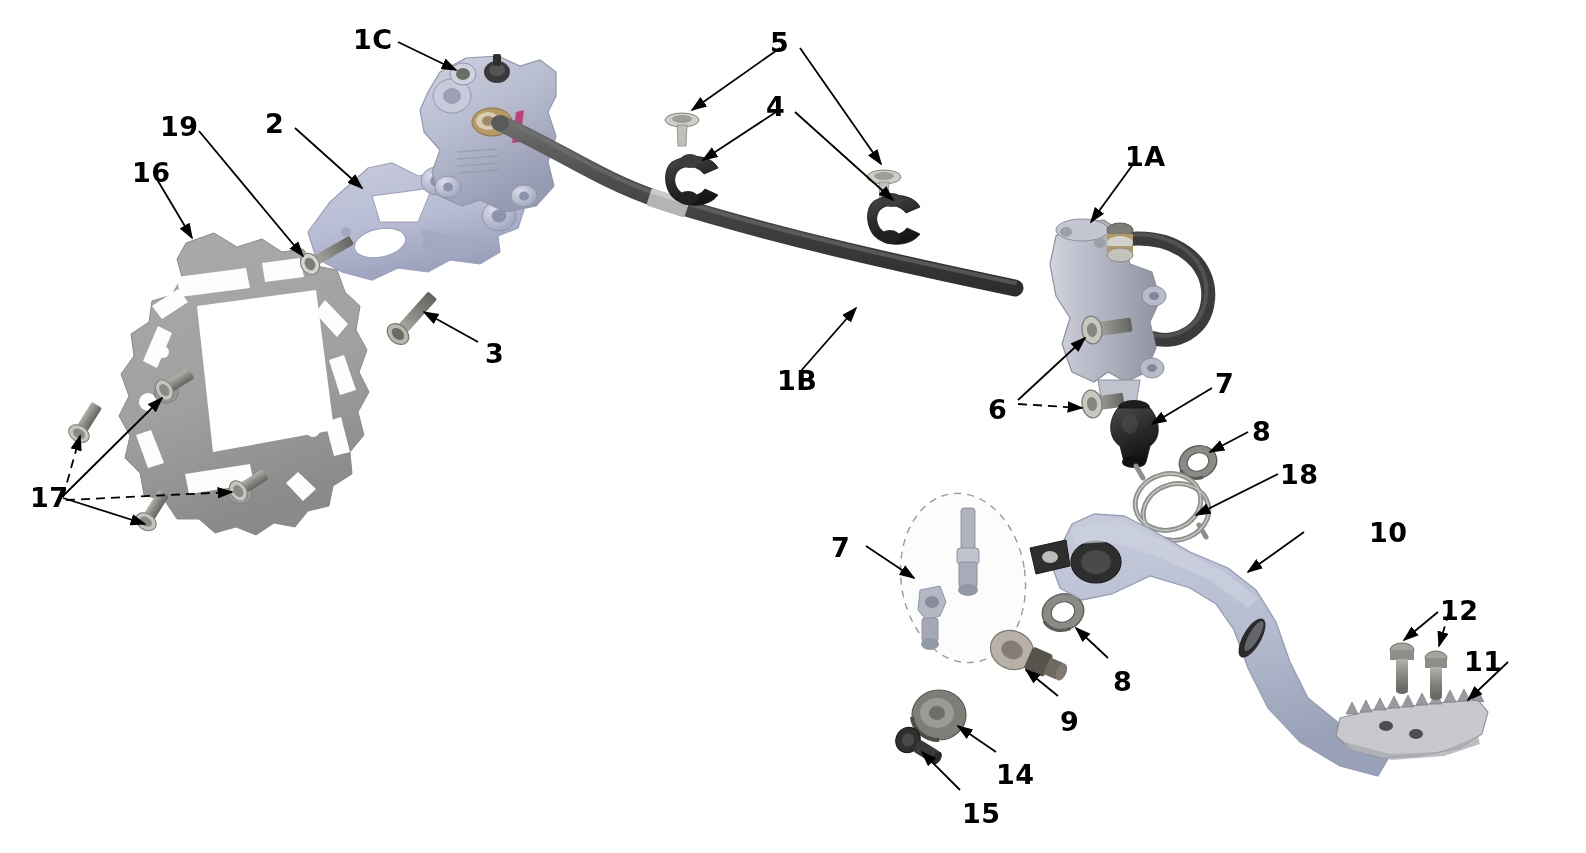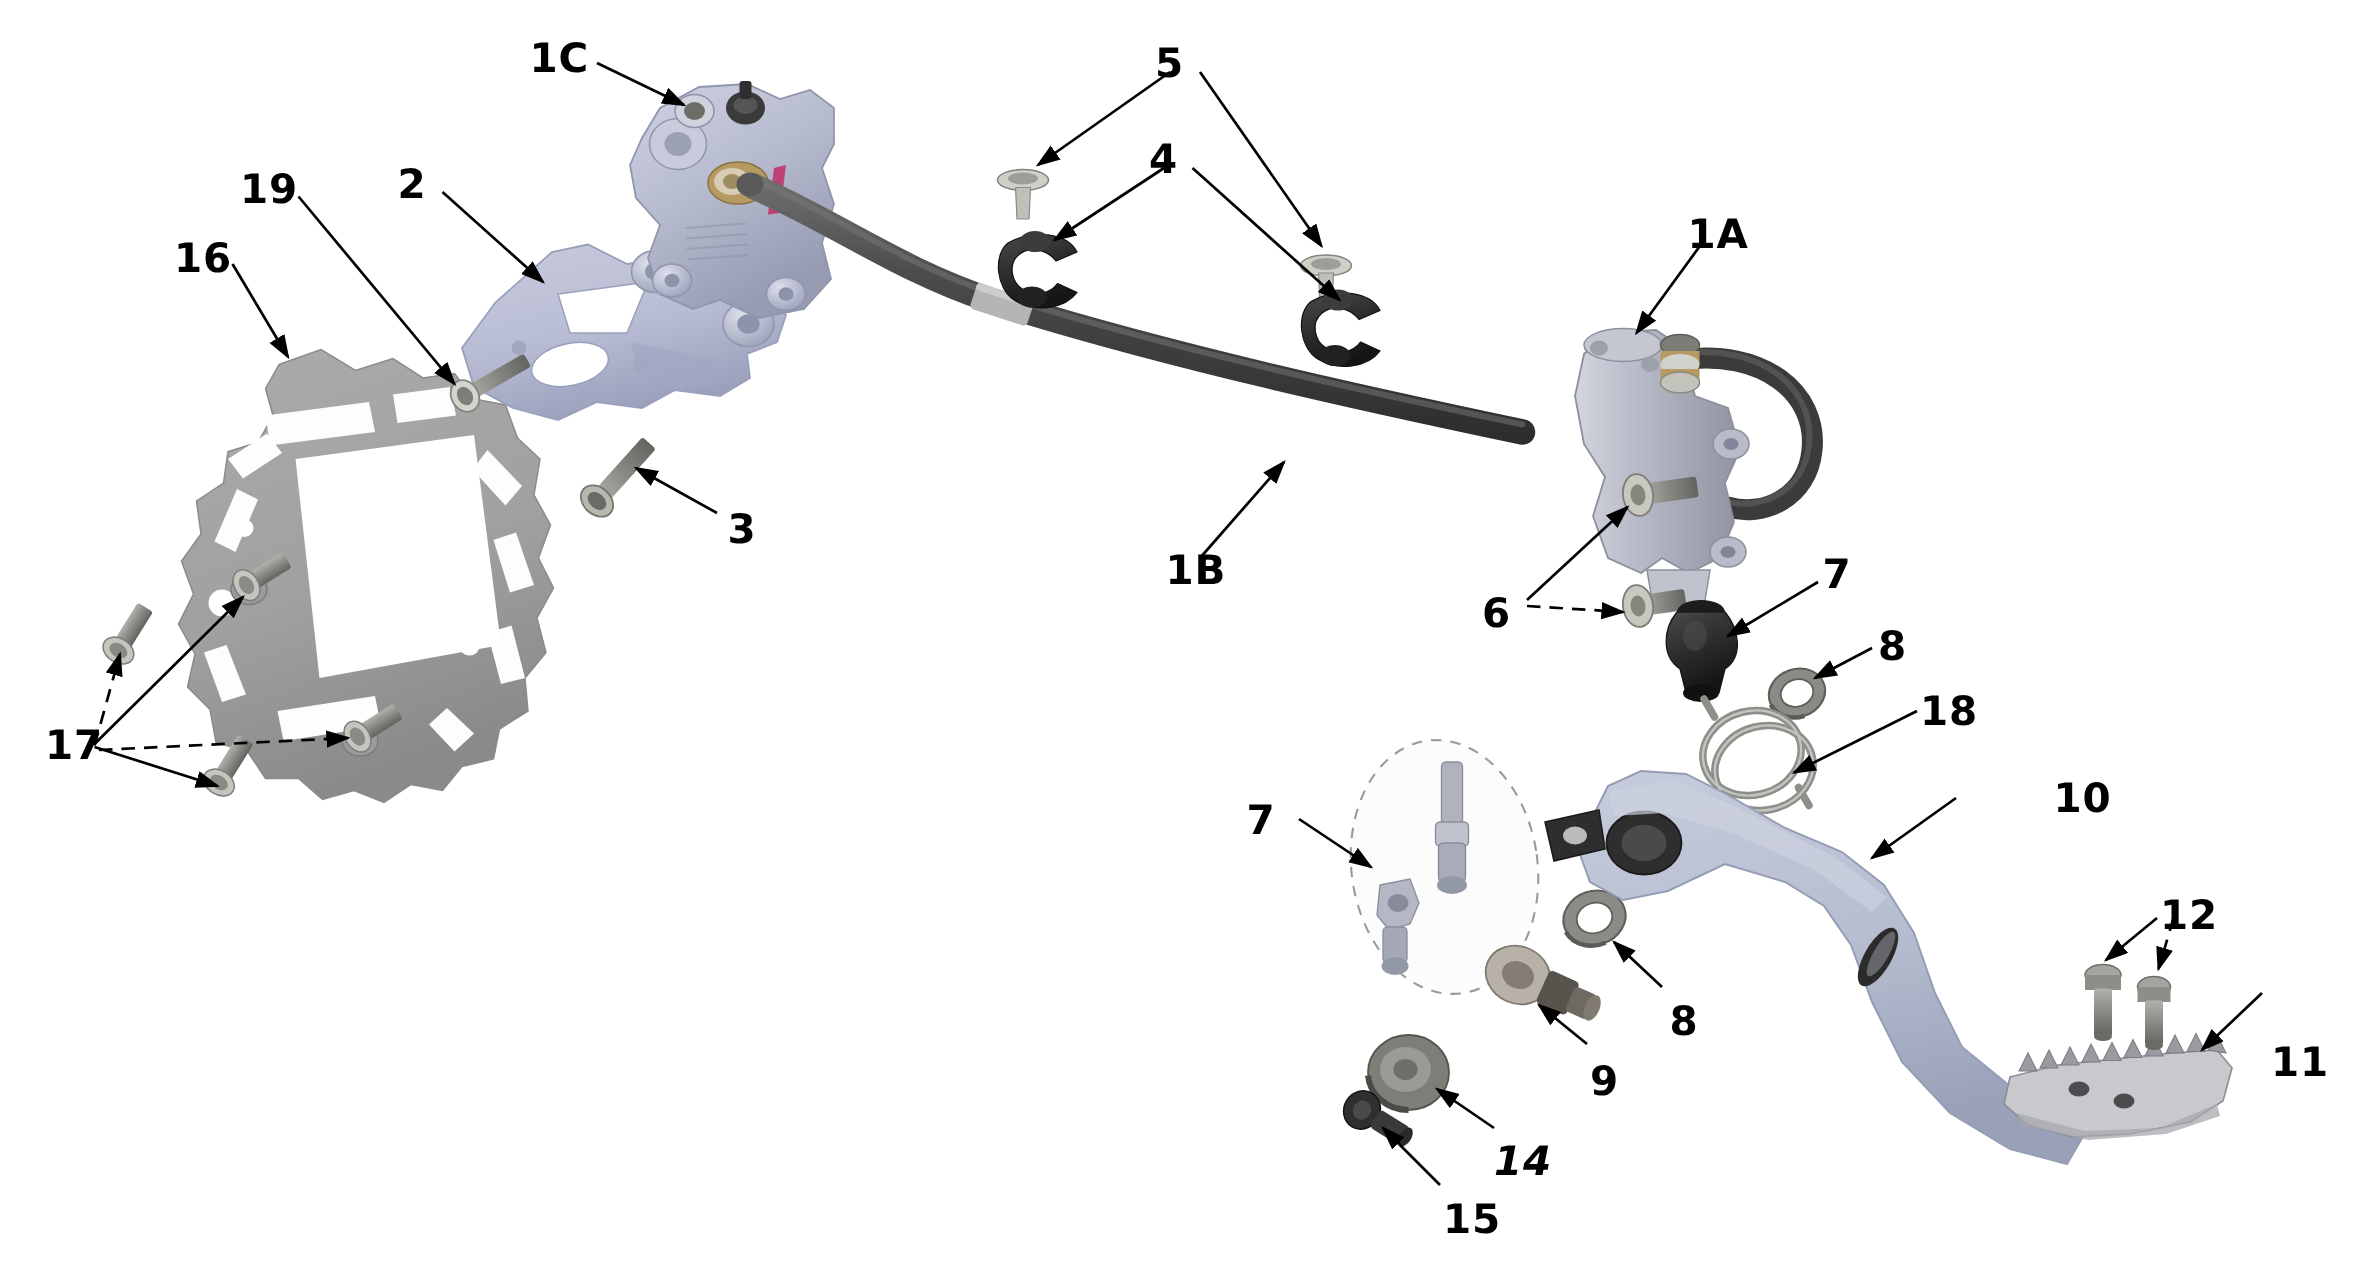--- a/index.html
+++ b/index.html
@@ -502,31 +502,31 @@
     <path d="M1018,404 L1082,408"></path>
     <path d="M1449,612 L1439,646"></path>
   </g>
 </svg>
 
 <div class="callout" style="left:353px;top:26px;">1C</div>
 <div class="callout" style="left:770px;top:29px;">5</div>
 <div class="callout" style="left:766px;top:93px;">4</div>
 <div class="callout" style="left:160px;top:113px;">19</div>
 <div class="callout" style="left:265px;top:110px;">2</div>
-<div class="callout" style="left:116px;top:159px;">16</div>
+<div class="callout" style="left:132px;top:159px;">16</div>
 <div class="callout" style="left:1125px;top:143px;">1A</div>
 <div class="callout" style="left:485px;top:340px;">3</div>
 <div class="callout" style="left:762px;top:367px;margin-left:15px;">1B</div>
 <div class="callout" style="left:1215px;top:370px;">7</div>
 <div class="callout" style="left:988px;top:396px;">6</div>
 <div class="callout" style="left:1252px;top:418px;">8</div>
 <div class="callout" style="left:1280px;top:461px;">18</div>
 <div class="callout" style="left:30px;top:484px;">17</div>
 <div class="callout" style="left:1369px;top:519px;">10</div>
 <div class="callout" style="left:831px;top:534px;">7</div>
 <div class="callout" style="left:1440px;top:597px;">12</div>
-<div class="callout" style="left:1514px;top:648px;margin-top:47px;">11</div>
+<div class="callout" style="left:1464px;top:648px;">11</div>
 <div class="callout" style="left:1113px;top:668px;">8</div>
 <div class="callout" style="left:1060px;top:708px;">9</div>
-<div class="callout" style="left:996px;top:761px;font-style:italic;">14</div>
+<div class="callout" style="left:996px;top:761px;">14</div>
 <div class="callout" style="left:962px;top:800px;">15</div>
 
 </div>
 
 </body></html>

